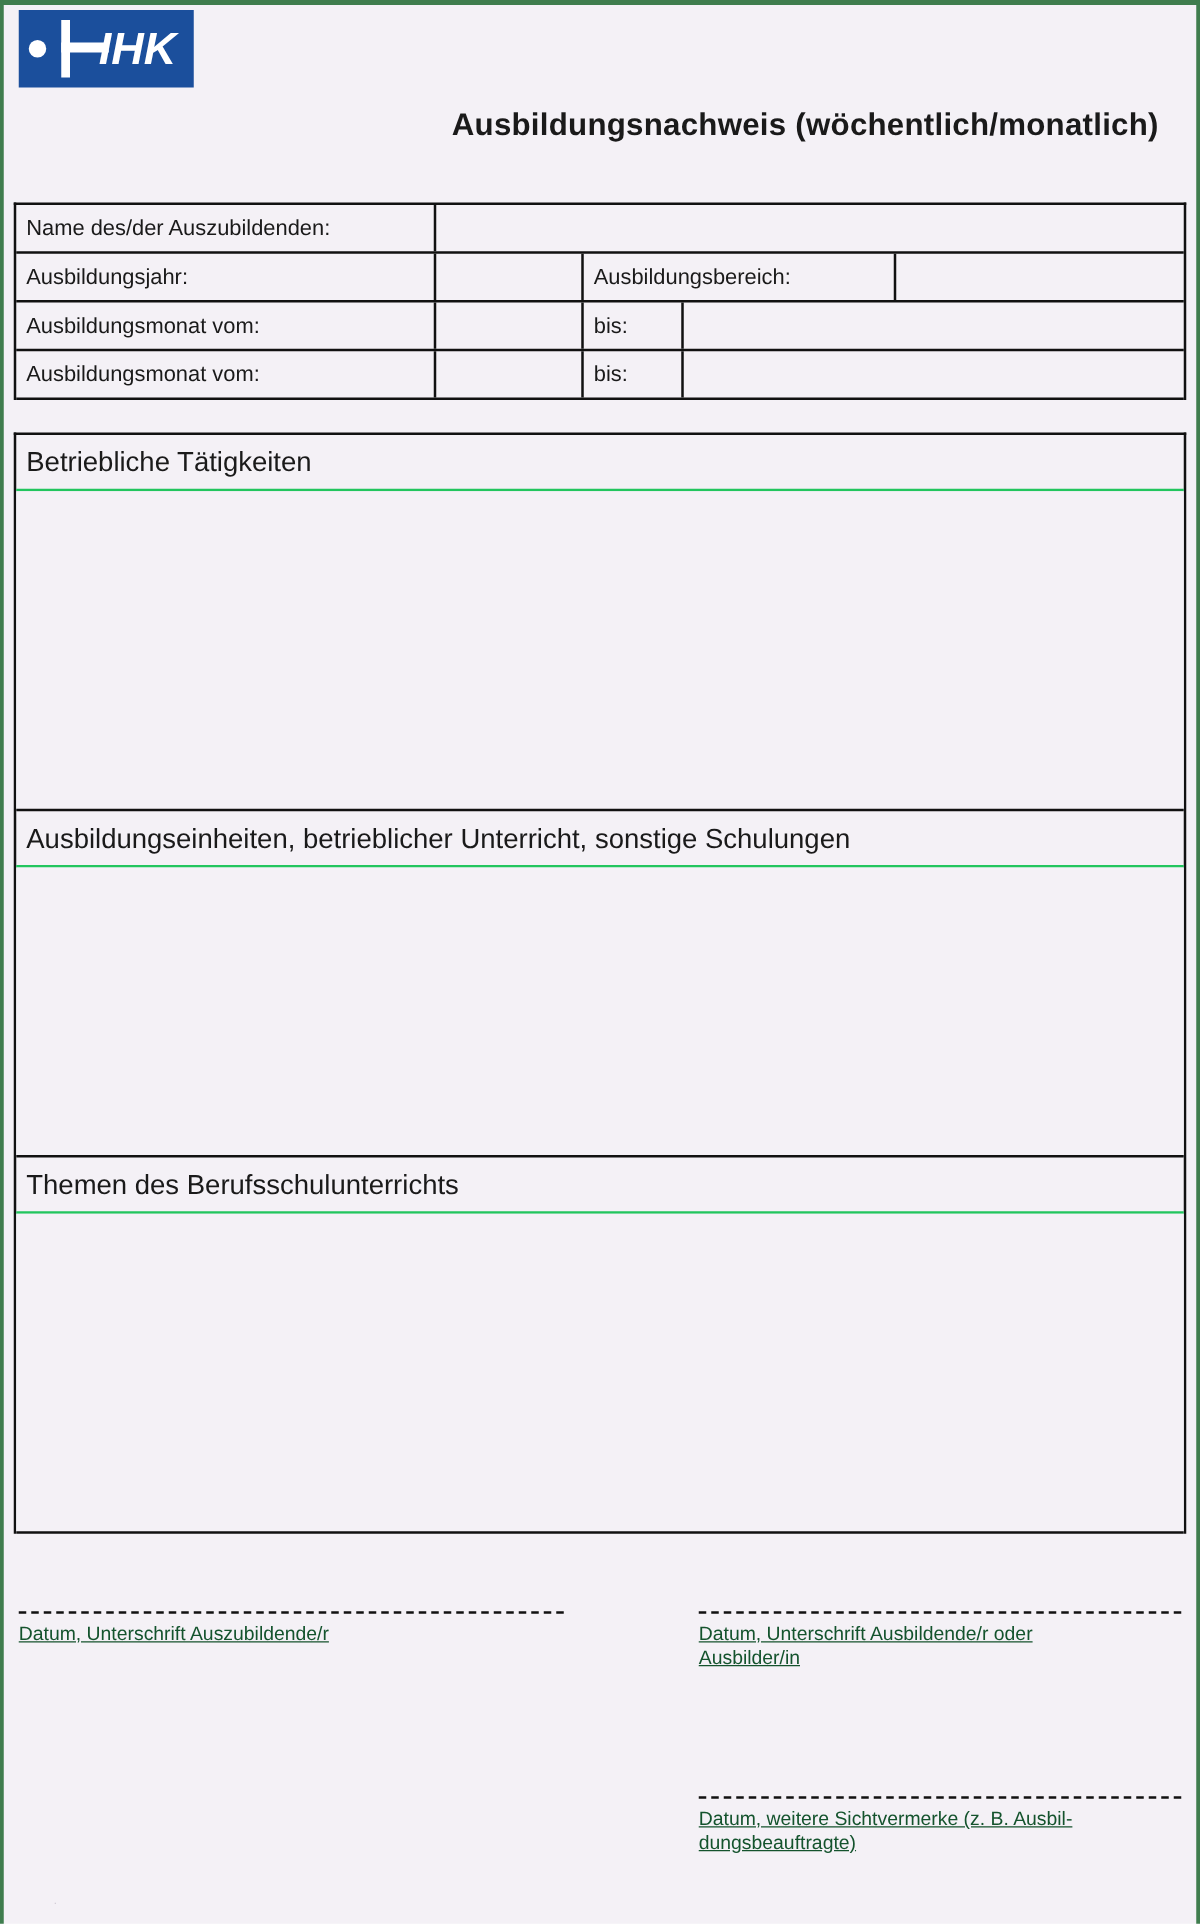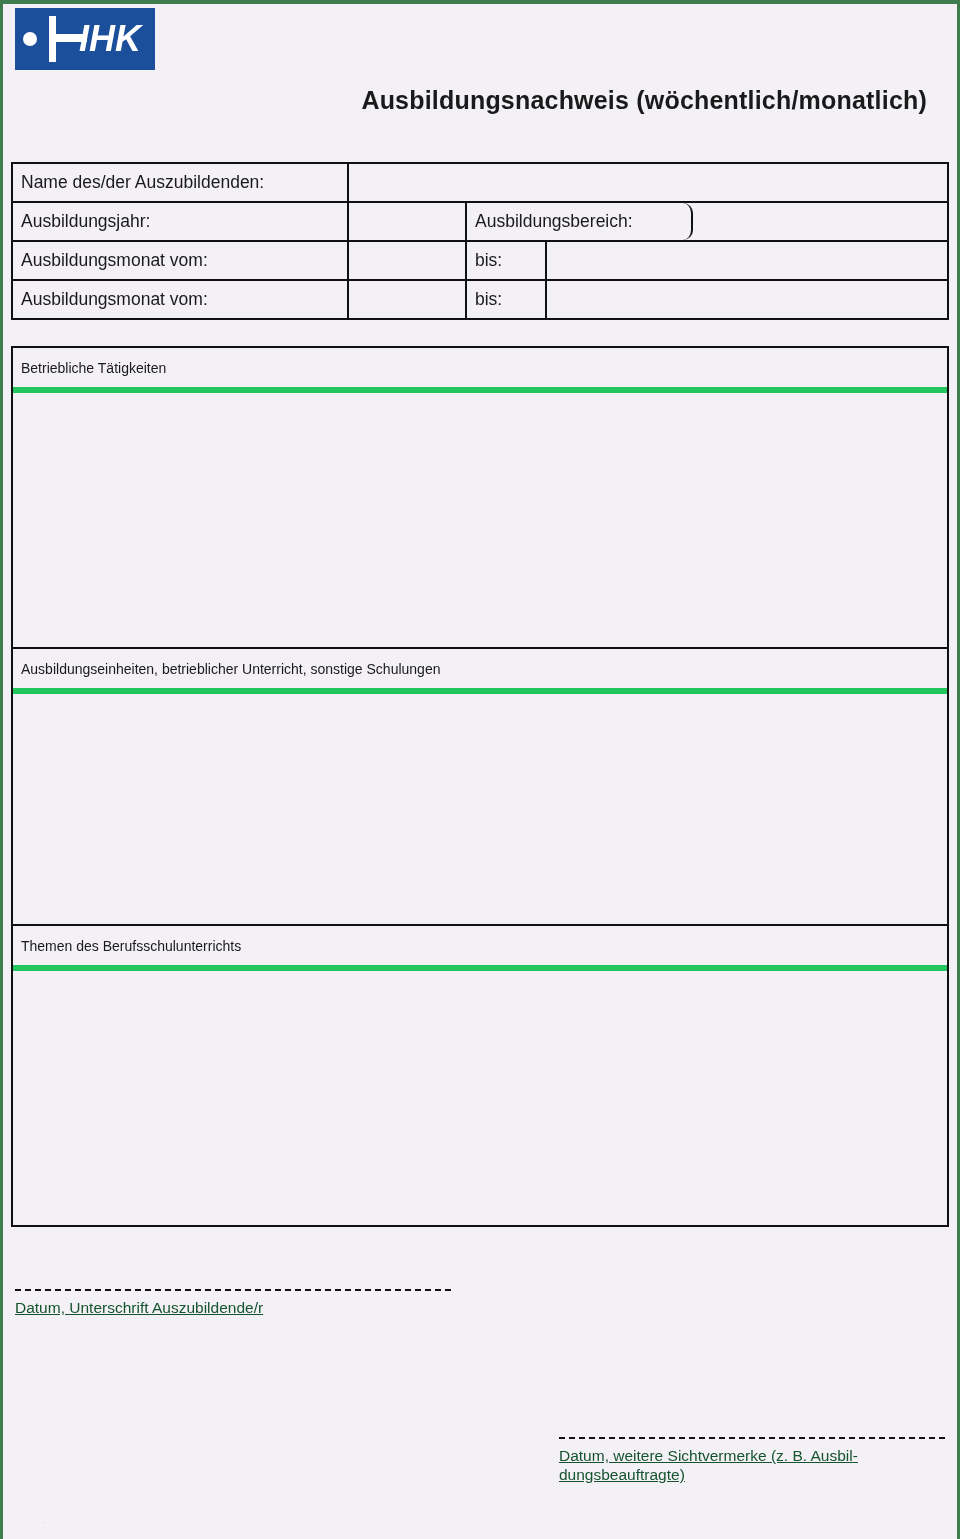--- a/index.html
+++ b/index.html
@@ -119,34 +119,34 @@
     color: #1a1a1a;
     border-right: 2px solid #111;
     overflow: hidden;
     white-space: nowrap;
   }
   .fcell.last { border-right: none; }
   .w-label-1 { width: 336px; }
   .w-fill-1  { flex: 1 1 auto; }
   .w-label-2 { width: 336px; }
   .w-small   { width: 118px; }
-  .w-label-3 { width: 226px; border-radius: 10px; }
+  .w-label-3 { width: 250px; }
   .w-bis     { width: 80px; }
 
   
   .section { border: 2px solid #111; border-bottom: none; }
   .section.first { margin-top: 26px; }
   .sec-head {
     height: 45px;
     display: flex;
     align-items: center;
     padding: 0 8px;
-    font-size: 14px;
-    color: #1a1a1a;
-    border-bottom: 6px solid #22c55e;
+    font-size: 22px;
+    color: #1a1a1a;
+    border-bottom: 2px solid #22c55e;
   }
   .sec-body { background: #f4f1f6; }
   .sec-body.h1 { height: 256px; border-bottom: 2px solid #111; }
   .sec-body.h2 { height: 232px; border-bottom: 2px solid #111; }
   .sec-body.h3 { height: 256px; border-bottom: 2px solid #111; }
 
   
   .signatures {
     position: relative;
     margin-top: 62px;
@@ -232,20 +232,25 @@
       <div class="sec-body h2"></div>
       <div class="sec-head">Themen des Berufsschulunterrichts</div>
       <div class="sec-body h3"></div>
     </div>
 
     <div class="signatures">
       <div class="sig sig-left">
         <div class="dashline"></div>
         <div class="sig-label">Datum, Unterschrift Auszubildende/r</div>
       </div>
+      <div class="sig sig-right">
+        <div class="dashline"></div>
+        <div class="sig-label">Datum, Unterschrift Ausbildende/r oder
+Ausbilder/in</div>
+      </div>
       <div class="sig sig-third">
         <div class="dashline"></div>
         <div class="sig-label">Datum, weitere Sichtvermerke (z. B. Ausbil-
 dungsbeauftragte)</div>
       </div>
     </div>
 
     <div class="tiny-mark">.</div>
 
   </div>

